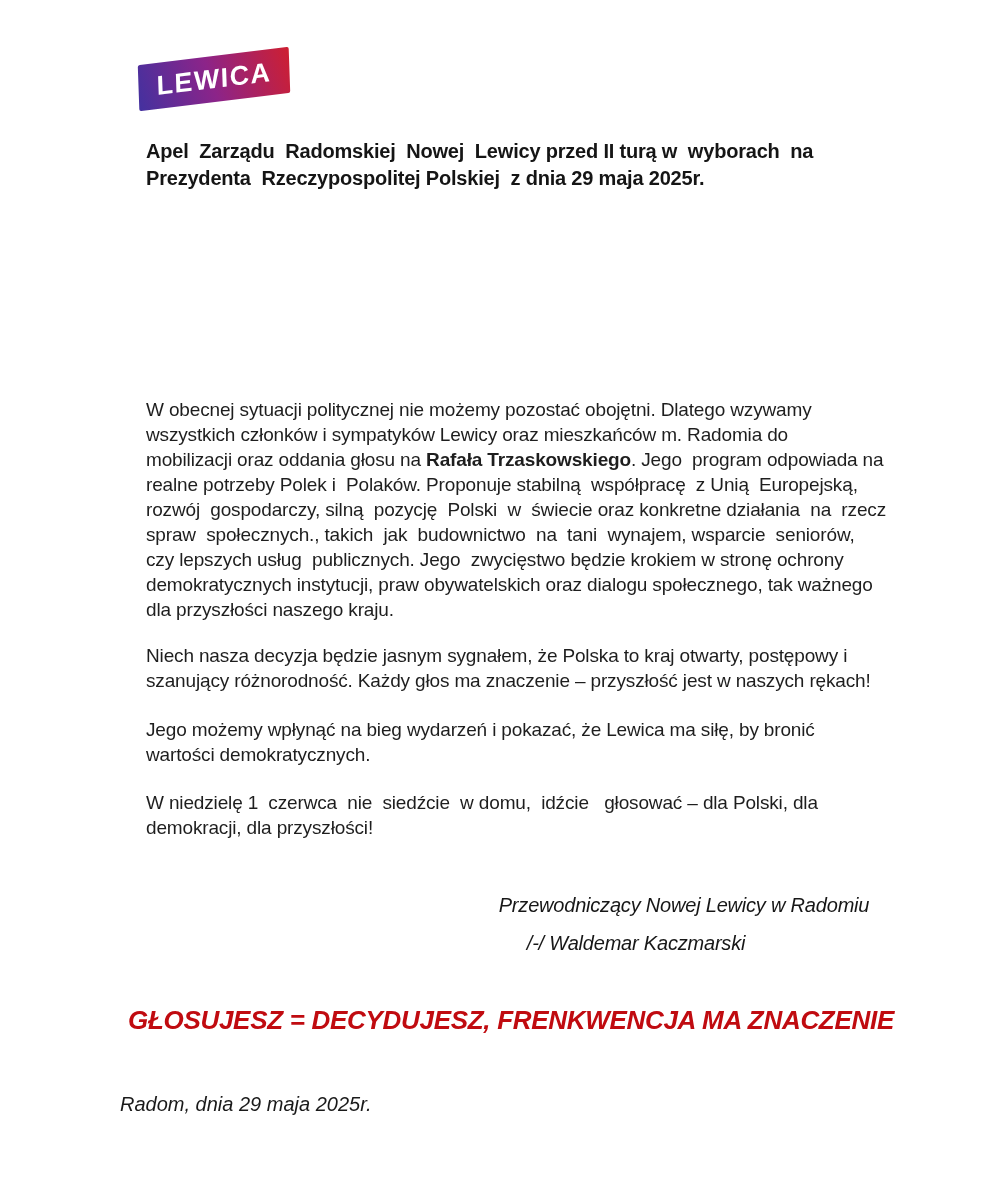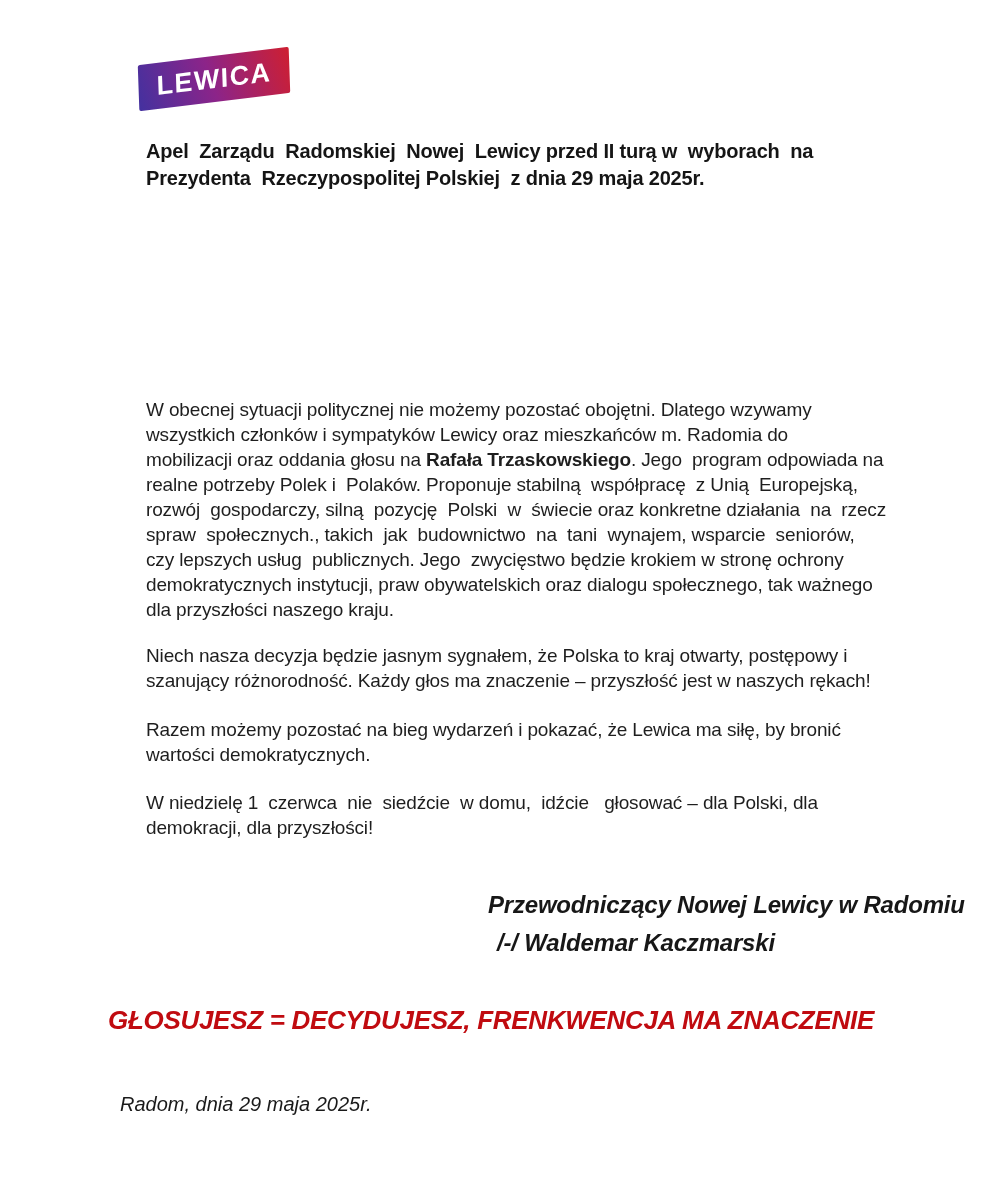--- a/index.html
+++ b/index.html
@@ -57,30 +57,30 @@
   .para-intro{top:296px;}
   .para-appeal{top:397px;}
   .para-signal{top:643px;}
   .para-together{top:717px;}
   .para-vote{top:790px;}
   .bold-inline{font-weight:700;text-align:right;}
 
   .sig-line{
     position:absolute;
     width:392px;text-align:center;
-    font-weight:700;font-style:italic;
-    font-size:24px;line-height:24px;
+    font-weight:400;font-style:italic;
+    font-size:20px;line-height:24px;
     letter-spacing:-0.2px;color:#171717;
     white-space:nowrap;
   }
   .sig-role{left:488px;top:893px;}
   .sig-name{left:440px;top:931px;}
 
   .slogan{
-    position:absolute;left:108px;top:1005px;width:860px;
+    position:absolute;left:128px;top:1005px;width:860px;
     font-weight:700;font-style:italic;
     font-size:26px;line-height:30px;
     letter-spacing:-0.3px;
     color:var(--slogan-red);
     white-space:nowrap;
   }
   .dateline{
     position:absolute;left:120px;top:1092px;width:500px;
     font-style:italic;
     font-size:20px;line-height:24px;
@@ -108,21 +108,21 @@
 realne potrzeby Polek i  Polaków. Proponuje stabilną  współpracę  z Unią  Europejską,
 rozwój  gospodarczy, silną  pozycję  Polski  w  świecie oraz konkretne działania  na  rzecz
 spraw  społecznych., takich  jak  budownictwo  na  tani  wynajem, wsparcie  seniorów,
 czy lepszych usług  publicznych. Jego  zwycięstwo będzie krokiem w stronę ochrony
 demokratycznych instytucji, praw obywatelskich oraz dialogu społecznego, tak ważnego
 dla przyszłości naszego kraju.</span></div>
 
   <div class="block para-signal">Niech nasza decyzja będzie jasnym sygnałem, że Polska to kraj otwarty, postępowy i
 szanujący różnorodność. Każdy głos ma znaczenie – przyszłość jest w naszych rękach!</div>
 
-  <div class="block para-together">Razem możemy pozostać na bieg wydarzeń i pokazać, że Lewica ma siłę, by bronić
+  <div class="block para-together">Jego możemy wpłynąć na bieg wydarzeń i pokazać, że Lewica ma siłę, by bronić
 wartości demokratycznych.</div>
 
   <div class="block para-vote">W niedzielę 1  czerwca  nie  siedźcie  w domu,  idźcie   głosować – dla Polski, dla
 demokracji, dla przyszłości!</div>
 
   <div class="sig-line sig-role">Przewodniczący Nowej Lewicy w Radomiu</div>
 
   <div class="sig-line sig-name">/-/ Waldemar Kaczmarski</div>
 
   <div class="slogan">GŁOSUJESZ = DECYDUJESZ, FRENKWENCJA MA ZNACZENIE</div>

